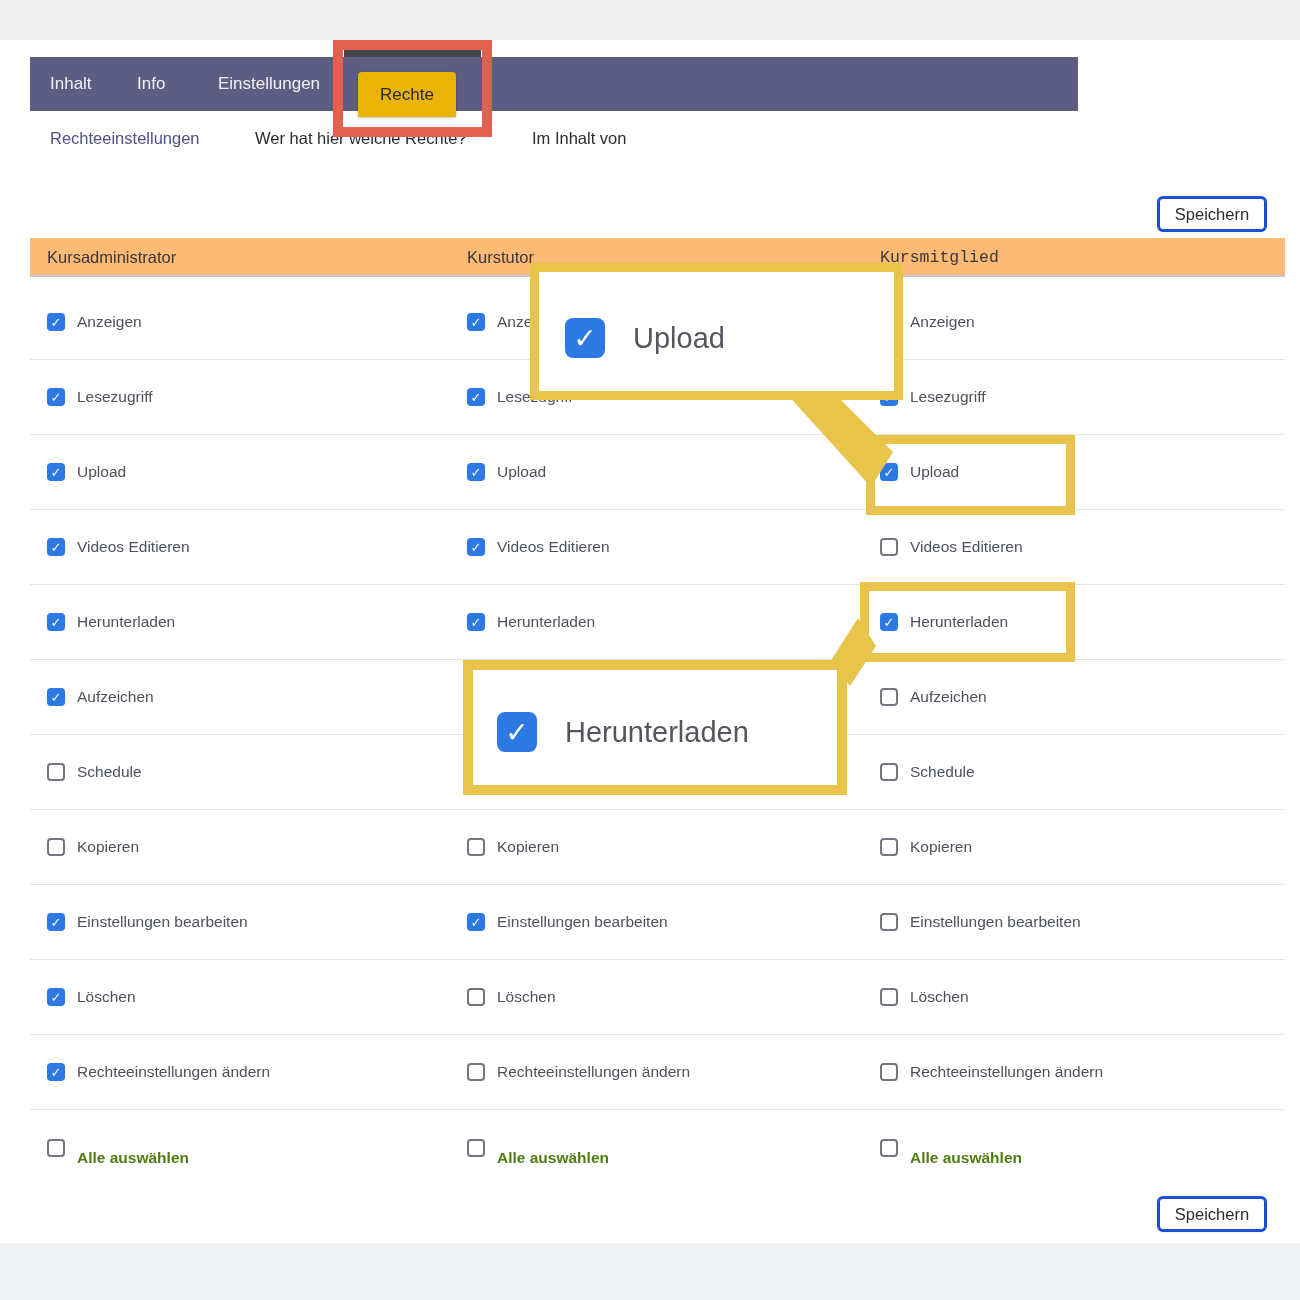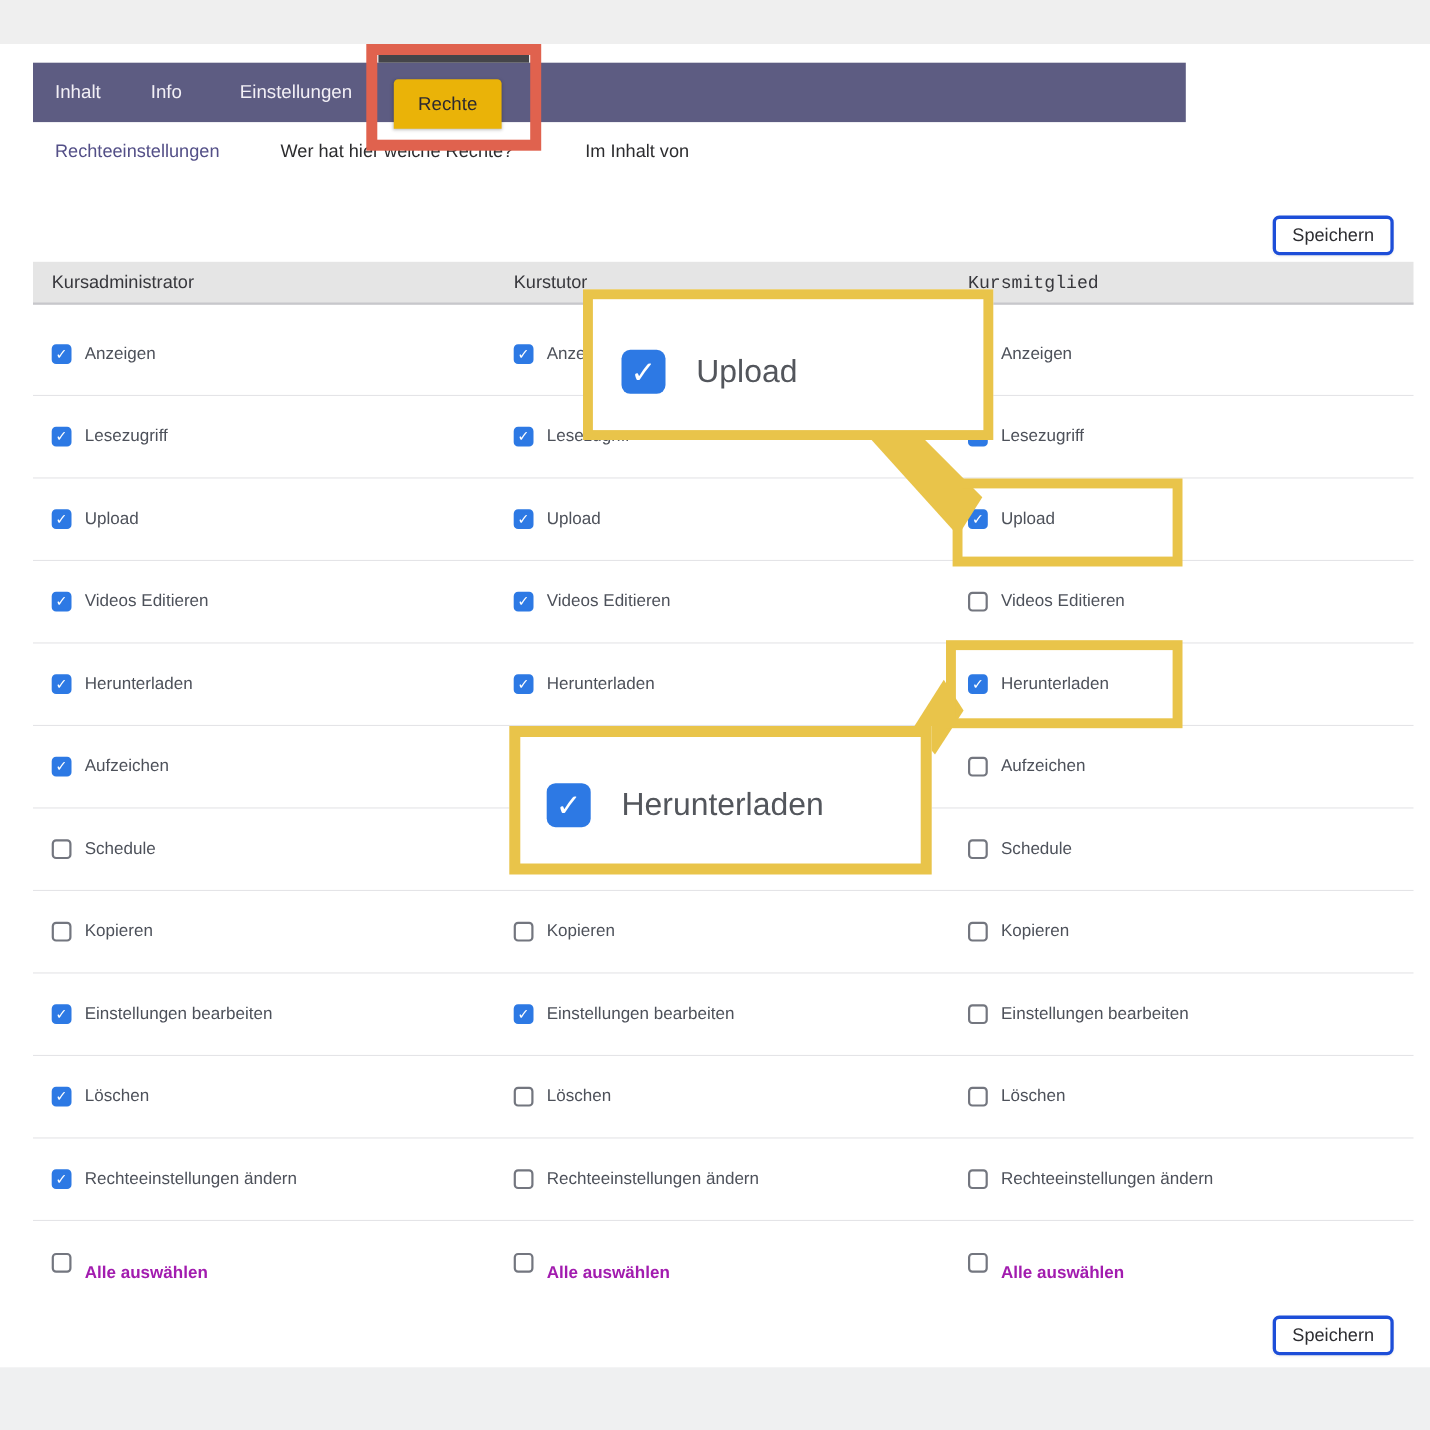--- a/index.html
+++ b/index.html
@@ -37,35 +37,35 @@
   
   .save-btn{
     position:absolute;left:1157px;width:110px;height:36px;background:#ffffff;
     border:3px solid #1d4ed8;border-radius:6px;font-size:16.5px;color:#2d2d31;
     font-family:inherit;cursor:pointer;box-shadow:0 1px 2px rgba(0,0,0,.05);
   }
   .save-top{top:196px;}
   .save-bottom{top:1196px;}
   
   .ptable{position:absolute;left:30px;top:238px;width:1255px;}
-  .thead{position:relative;height:39px;background:#e5e5e5;border-bottom:2px solid #c7c7cb;}
+  .thead{position:relative;height:39px;background:#fdba74;border-bottom:2px solid #c7c7cb;}
   .thcell{position:absolute;top:0;height:39px;line-height:39px;font-size:16.5px;color:#37373c;white-space:nowrap;}
   .tbody{margin-top:8px;}
   .trow{position:relative;height:75px;border-bottom:1px solid var(--sep);}
   .trow:last-child{border-bottom:none;}
   .cell{position:absolute;top:0;height:100%;display:flex;align-items:center;}
   .c0{left:17px;}.c1{left:437px;}.c2{left:850px;}
   .cb{
     width:18px;height:18px;border-radius:4px;border:2px solid #73767f;background:#fff;
     display:inline-flex;align-items:center;justify-content:center;
     font-size:13px;font-weight:700;color:#fff;cursor:pointer;flex:0 0 auto;
   }
   .cb.checked{background:var(--blue);border-color:var(--blue);}
   .cblabel{margin-left:12px;font-size:15.5px;color:var(--label);white-space:nowrap;}
-  .cblabel.bold{font-weight:700;color:#a21caf;margin-top:20px;}
+  .cblabel.bold{font-weight:700;color:#4d7c0f;margin-top:20px;}
   
   .overlay-svg{position:absolute;left:0;top:0;width:1300px;height:1300px;z-index:5;pointer-events:none;}
   .callout-big{position:absolute;background:#ffffff;border:9px solid var(--yellow);z-index:6;}
   .co-upload{left:530px;top:263px;width:373px;height:137px;}
   .co-down{left:463px;top:660px;width:384px;height:135px;border-width:10px;}
   .callout-small{position:absolute;background:transparent;border:9px solid var(--yellow);z-index:6;}
   .cs-upload{left:866px;top:435px;width:209px;height:80px;}
   .cs-down{left:860px;top:582px;width:215px;height:80px;}
   .co-inner{position:absolute;display:flex;align-items:center;}
   .co-upload .co-inner{left:26px;top:46px;}

